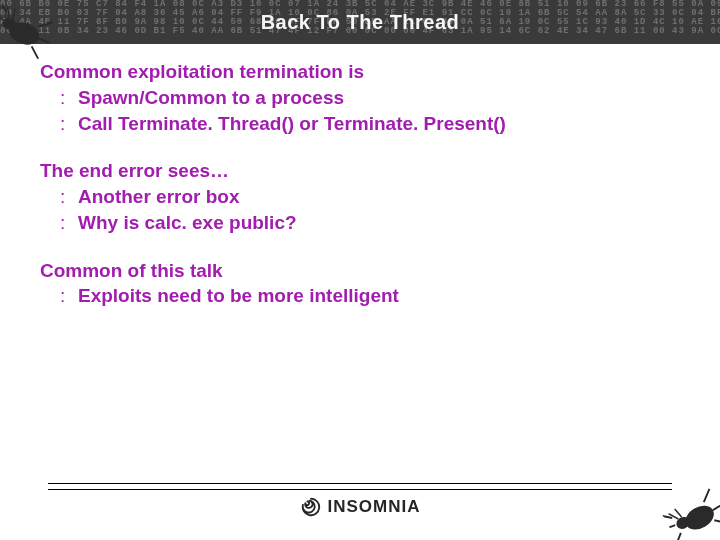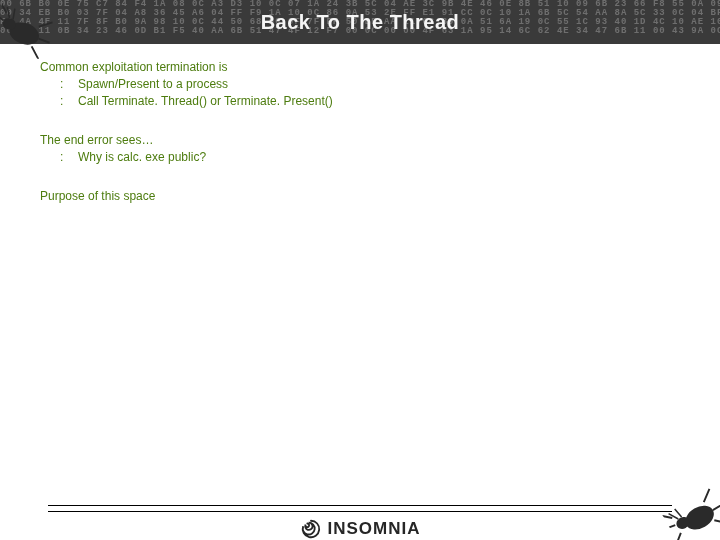--- a/index.html
+++ b/index.html
@@ -41,40 +41,40 @@
     width: 58px; height: 42px;
     pointer-events: none;
   }
   .bug.top { top: 10px; left: -6px; transform: rotate(20deg); }
   .bug.bottom { bottom: 2px; right: -6px; transform: rotate(-30deg); }
 
   
   .content {
     position: absolute;
     top: 60px; left: 40px; right: 40px;
-    color: #4d7c0f;
-    font-size: 12px;
-    font-weight: 400;
+    color: #a21caf;
+    font-size: 19px;
+    font-weight: 700;
     line-height: 1.25;
   }
   .group { margin-bottom: 24px; }
   .group .heading { margin-bottom: 2px; }
   .bullets { padding-left: 20px; }
   .bullet { position: relative; padding-left: 18px; margin: 2px 0; }
   .bullet::before {
     content: ":";
     position: absolute;
     left: 0;
     font-weight: 400;
   }
 
   
   .footer {
     position: absolute;
-    left: 48px; right: 48px; bottom: 0;
+    left: 48px; right: 48px; bottom: 22px;
     text-align: center;
   }
   .footer-rules {
     border-top: 1px solid #000;
     height: 4px;
     margin-bottom: 2px;
   }
   .footer-rules + .footer-rules { height: 0; }
   .brand-wrap {
     display: flex; align-items: center; justify-content: center; gap: 6px;
@@ -107,35 +107,37 @@
     <ellipse cx="14" cy="20" rx="7" ry="6" fill="#2a2a2a"></ellipse>
     <path d="M7 10 L-2 2 M6 18 L-6 16 M7 28 L-3 36" stroke="#2a2a2a" stroke-width="2" fill="none"></path>
     <path d="M44 12 L56 3 M48 24 L62 24 M44 34 L55 44" stroke="#2a2a2a" stroke-width="2" fill="none"></path>
     <path d="M12 14 L6 4 M16 14 L14 3" stroke="#2a2a2a" stroke-width="1.6" fill="none"></path>
   </svg>
 
   <div class="content">
     <div class="group">
       <div class="heading">Common exploitation termination is</div>
       <div class="bullets">
-        <div class="bullet">Spawn/Present to a process</div>
+        <div class="bullet">Spawn/Common to a process</div>
         <div class="bullet">Call Terminate. Thread() or Terminate. Present()</div>
       </div>
     </div>
 
     <div class="group">
       <div class="heading">The end error sees…</div>
       <div class="bullets">
+        <div class="bullet">Another error box</div>
         <div class="bullet">Why is calc. exe public?</div>
       </div>
     </div>
 
     <div class="group">
-      <div class="heading">Purpose of this space</div>
+      <div class="heading">Common of this talk</div>
       <div class="bullets">
+        <div class="bullet">Exploits need to be more intelligent</div>
       </div>
     </div>
   </div>
 
   <div class="footer">
     <div class="footer-rules"></div>
     <div class="footer-rules"></div>
     <div class="brand-wrap">
       <svg class="brand-svg" viewBox="0 0 24 24">
         <path d="M12 3 a9 9 0 1 1 -8.5 6 a6.5 6.5 0 1 0 6 -4 a4 4 0 1 1 -3.4 2.2 a2 2 0 1 0 1.9 -1.2" fill="none" stroke="#262626" stroke-width="2" stroke-linecap="round"></path>

